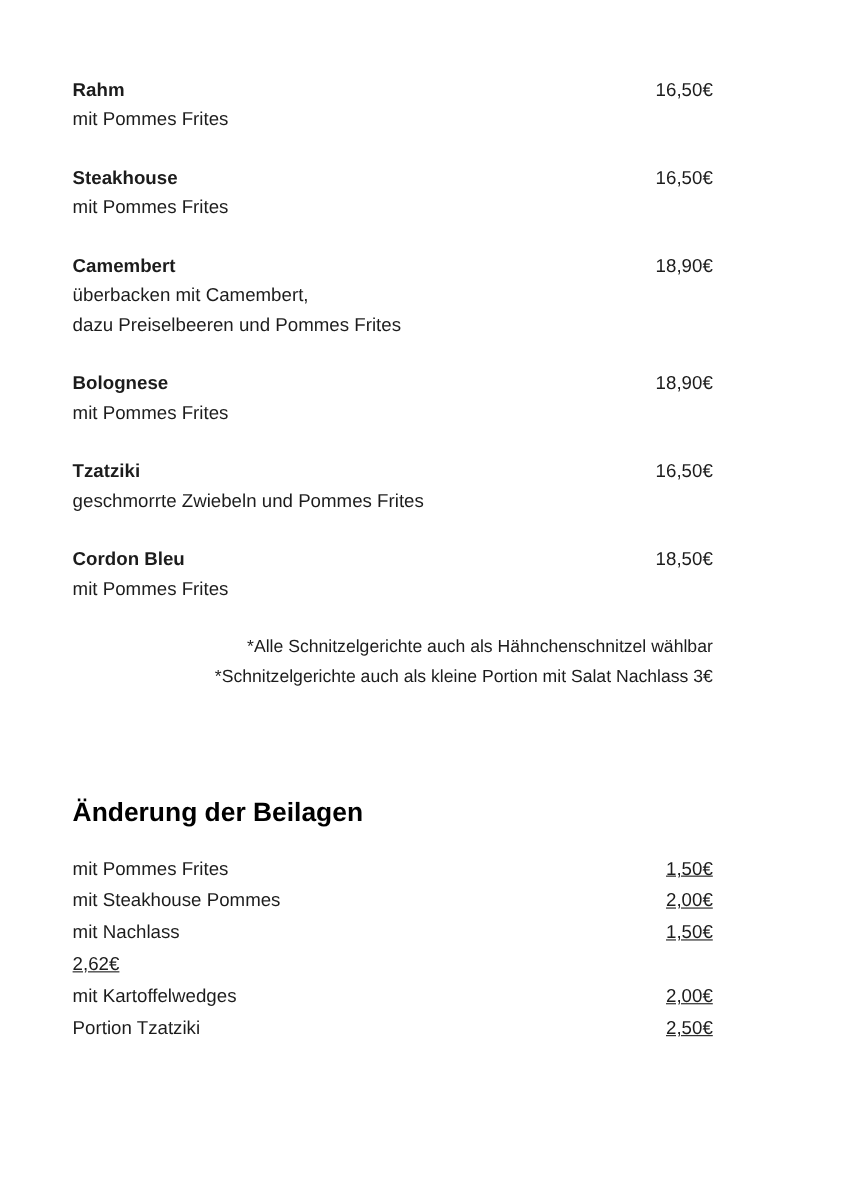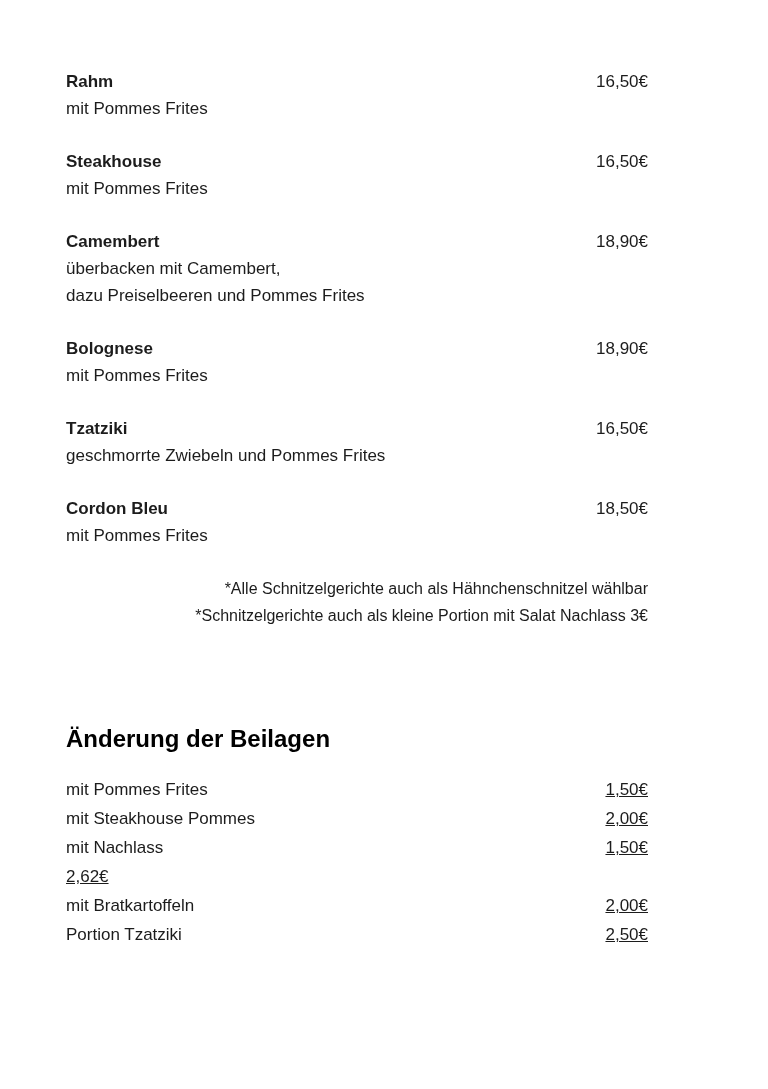--- a/index.html
+++ b/index.html
@@ -159,21 +159,21 @@
   <div class="side-row">
     <span class="side-name">mit Nachlass</span>
     <span class="side-price">1,50€</span>
   </div>
 
   <div class="side-row">
     <span class="side-price">2,62€</span>
   </div>
 
   <div class="side-row">
-    <span class="side-name">mit Bratkartoffeln</span>
+    <span class="side-name">mit Kartoffelwedges</span>
     <span class="side-price">2,00€</span>
   </div>
 
   <div class="side-row">
     <span class="side-name">Portion Tzatziki</span>
     <span class="side-price">2,50€</span>
   </div>
 </section>
 </div>
 

